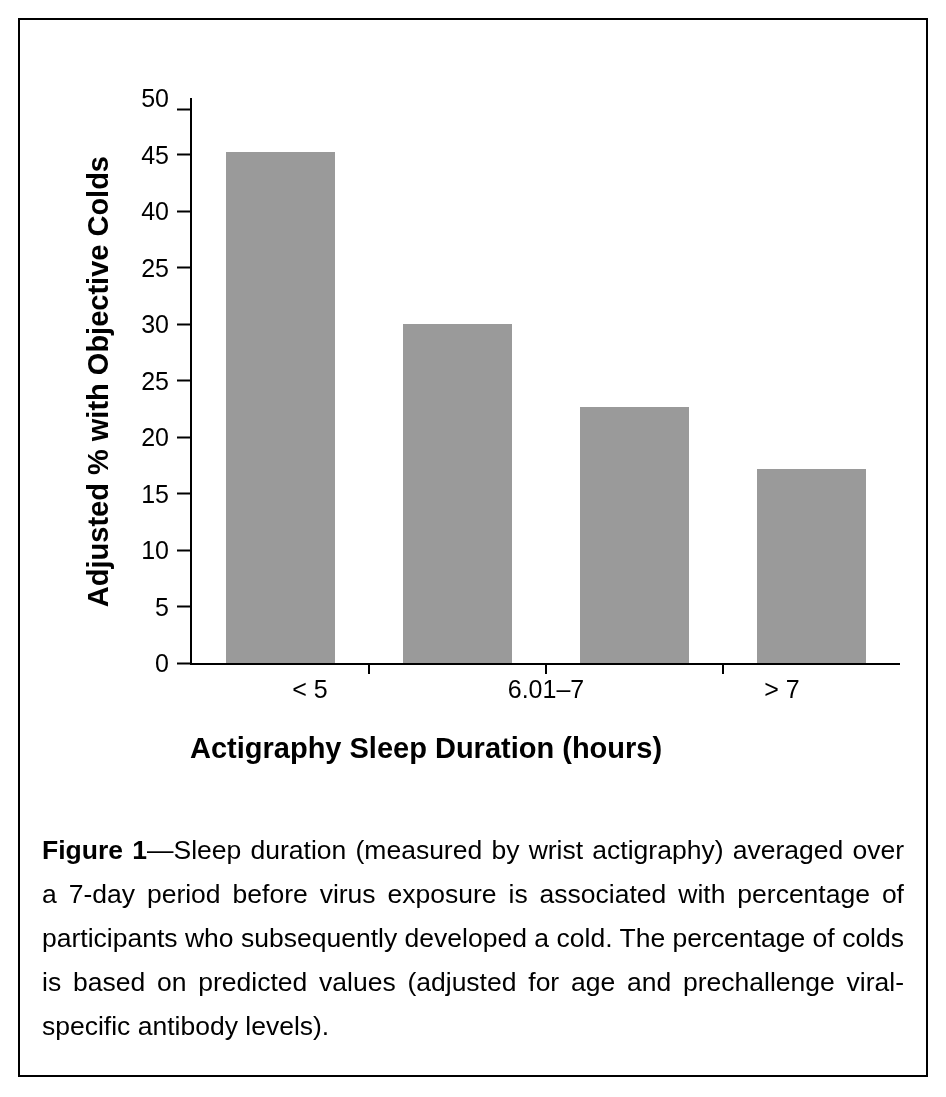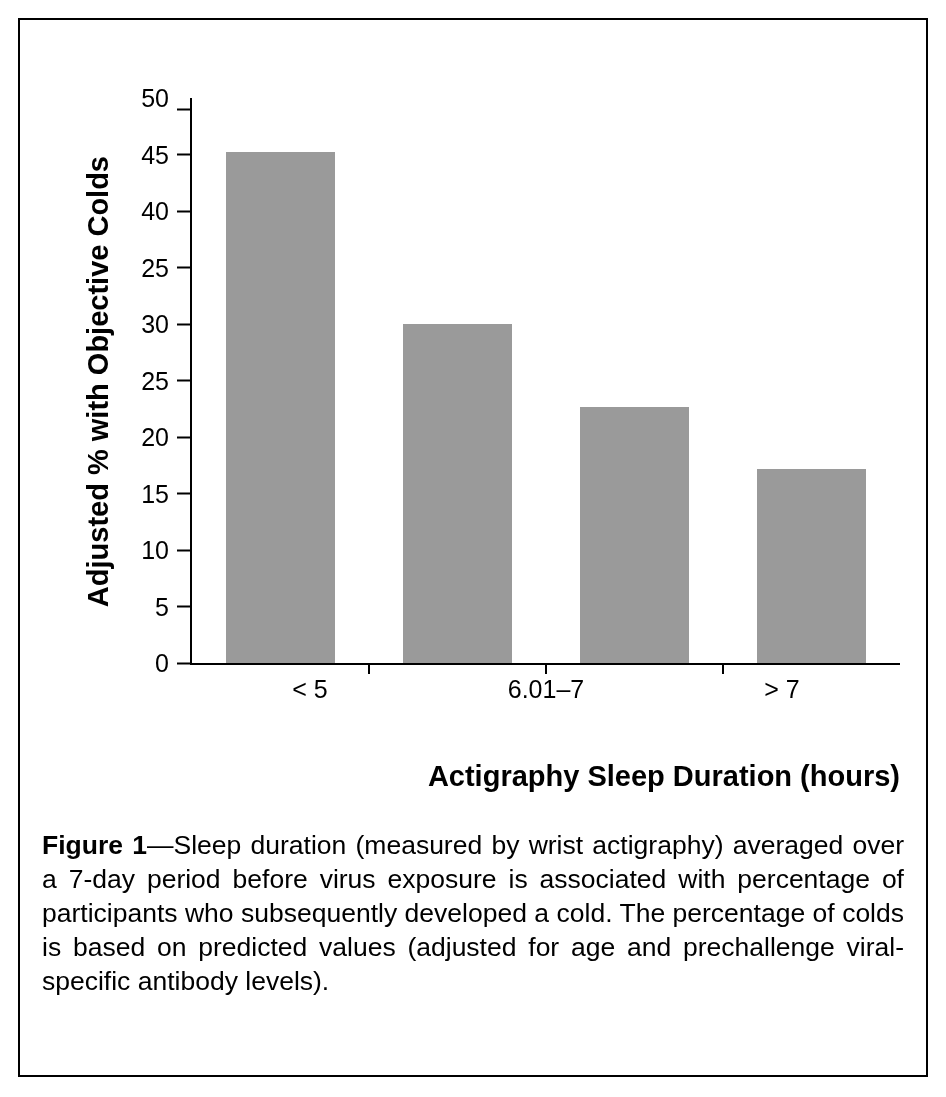--- a/index.html
+++ b/index.html
@@ -96,31 +96,30 @@
     writing-mode: vertical-rl;
     transform: rotate(180deg);
     font-size: 29px;
     font-weight: bold;
     white-space: nowrap;
   }
   .x-axis-title {
     position: absolute;
     left: 170px; top: 712px;
     width: 710px;
-    text-align: right;
+    text-align: left;
     font-size: 29px;
     font-weight: bold;
-    margin-top: 28px;
   }
   
   .caption {
     position: absolute;
     left: 22px; right: 22px; top: 808px;
     font-size: 26.5px;
-    line-height: 34px;
+    line-height: 44px;
     text-align: justify;
   }
   .caption .caption-label { font-weight: bold; }
 </style>
 </head>
 <body>
 
 <div class="page">
   <div class="figure-frame">
 

